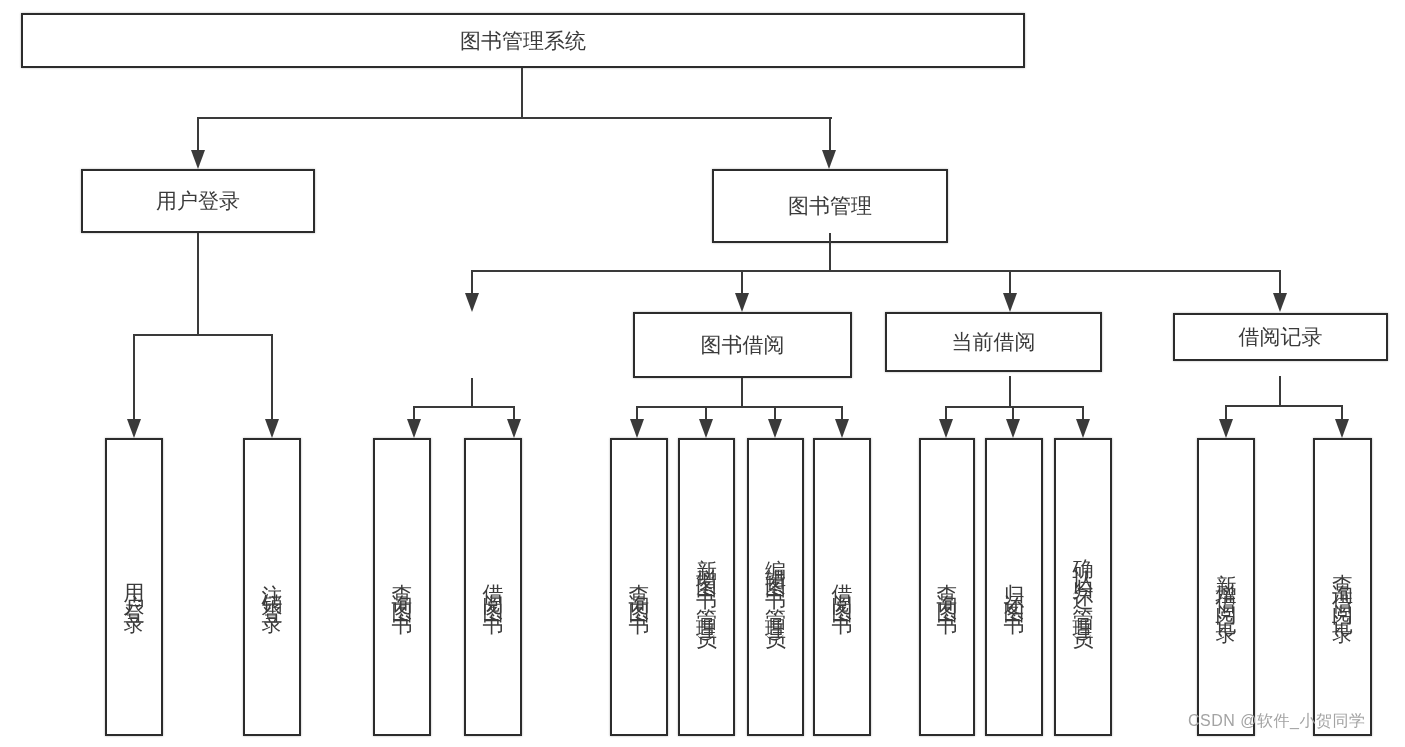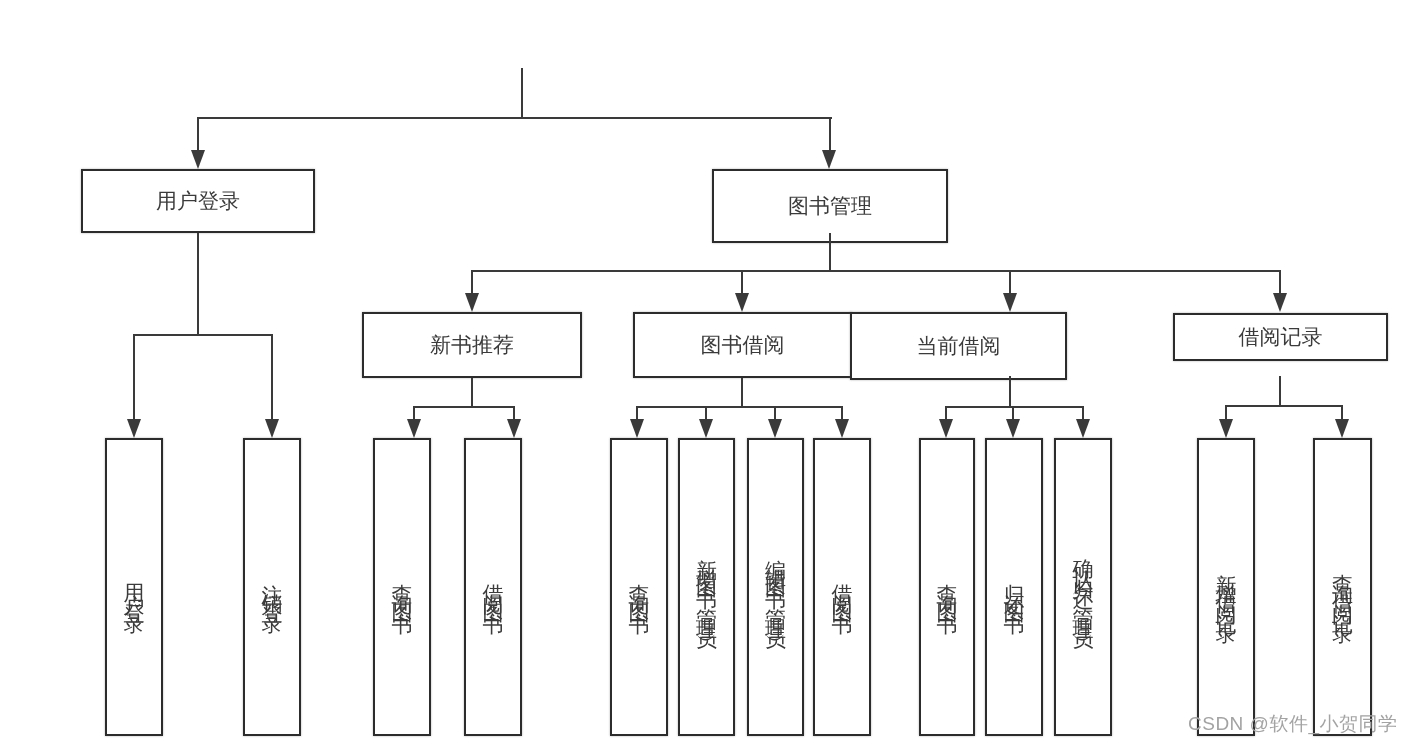--- a/index.html
+++ b/index.html
@@ -10,27 +10,30 @@
         display:flex;align-items:center;justify-content:center;
         color:#3b3b3b;font-size:21px;box-shadow:0 0 2px rgba(90,90,90,.45)}
   .vtext{writing-mode:vertical-rl;text-orientation:upright;letter-spacing:10px;line-height:1.05}
   .hl,.vl{position:absolute;background:#3a3a3a}
   .hl{height:2px}
   .vl{width:2px}
   .arr{position:absolute;width:0;height:0;
        border-left:7px solid transparent;border-right:7px solid transparent;
        border-top:19px solid #3a3a3a}
   .watermark{position:absolute;left:1188px;top:711px;color:#a3a3a3;
-             font-size:19px;letter-spacing:.5px;white-space:nowrap;z-index:6}
+             font-size:16px;letter-spacing:.5px;white-space:nowrap;z-index:6}
 </style>
 </head>
 <body>
 
 <div class="canvas">
 
+  <div class="node" style="left:21px;top:13px;width:1004px;height:55px">
+    <span>图书管理系统</span>
+  </div>
 
   <div class="vl" style="left:521px;top:68px;height:50px"></div>
   <div class="hl" style="left:197px;top:117px;width:635px"></div>
   <div class="vl" style="left:197px;top:117px;height:36px"></div>
   <div class="arr" style="left:191px;top:150px"></div>
   <div class="vl" style="left:829px;top:117px;height:36px"></div>
   <div class="arr" style="left:822px;top:150px"></div>
 
   <div class="node" style="left:81px;top:169px;width:234px;height:64px">
     <span>用户登录</span>
@@ -50,27 +53,24 @@
   <div class="hl" style="left:471px;top:270px;width:810px"></div>
   <div class="vl" style="left:471px;top:270px;height:26px"></div>
   <div class="arr" style="left:465px;top:293px"></div>
   <div class="vl" style="left:741px;top:270px;height:26px"></div>
   <div class="arr" style="left:735px;top:293px"></div>
   <div class="vl" style="left:1009px;top:270px;height:26px"></div>
   <div class="arr" style="left:1003px;top:293px"></div>
   <div class="vl" style="left:1279px;top:270px;height:26px"></div>
   <div class="arr" style="left:1273px;top:293px"></div>
 
-  <div class="node" style="left:362px;top:312px;width:220px;height:66px">
-    <span>新书推荐</span>
-  </div>
   <div class="node" style="left:633px;top:312px;width:219px;height:66px">
     <span>图书借阅</span>
   </div>
-  <div class="node" style="left:850px;top:312px;width:217px;height:68px">
+  <div class="node" style="left:885px;top:312px;width:217px;height:60px">
     <span>当前借阅</span>
   </div>
   <div class="node" style="left:1173px;top:313px;width:215px;height:48px">
     <span>借阅记录</span>
   </div>
 
   <div class="vl" style="left:471px;top:378px;height:30px"></div>
   <div class="hl" style="left:413px;top:406px;width:102px"></div>
   <div class="vl" style="left:413px;top:406px;height:16px"></div>
   <div class="arr" style="left:407px;top:419px"></div>

